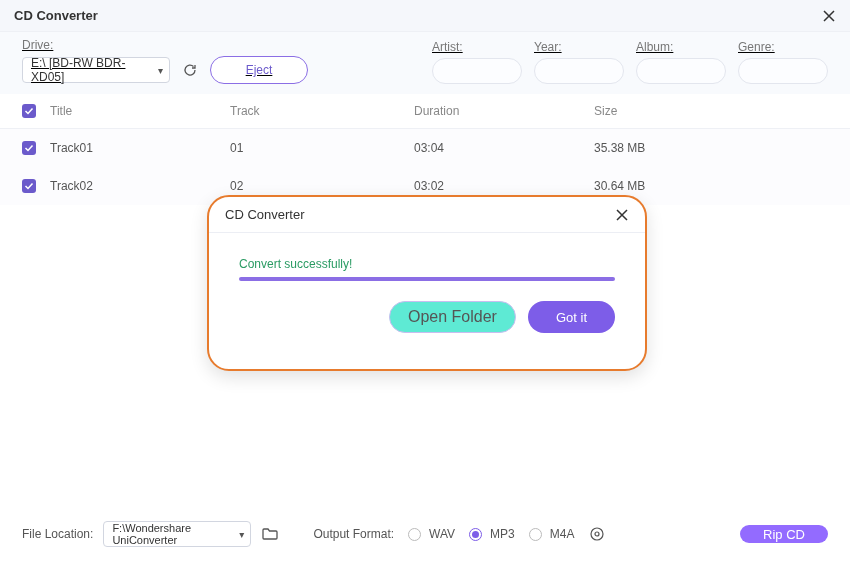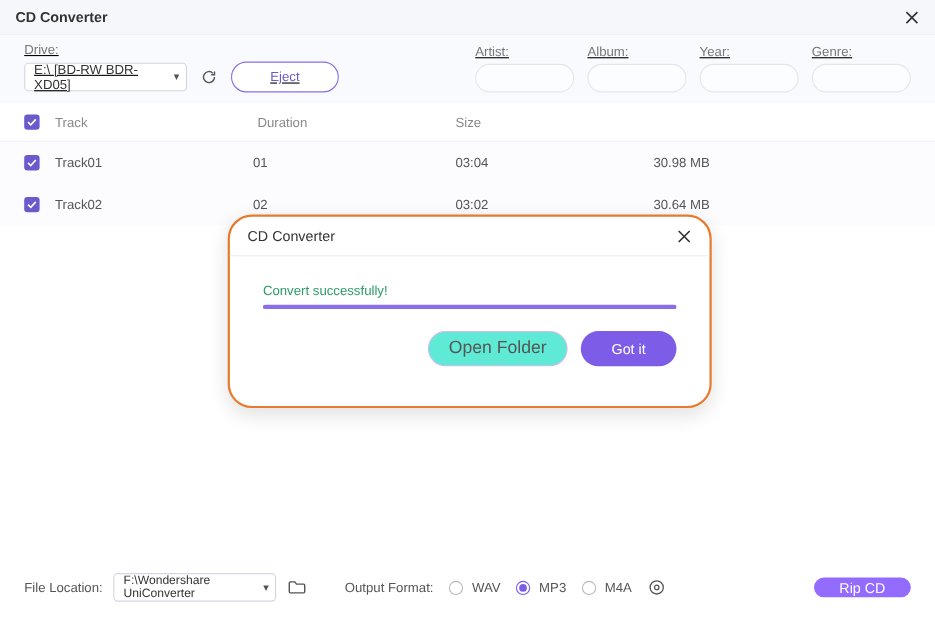--- a/index.html
+++ b/index.html
@@ -78,58 +78,59 @@
       </span>
       <div class="eject-btn">Eject</div>
     </div>
   </div>
   <div class="spacer-flex"></div>
   <div class="meta-col">
     <span class="meta-label">Artist:</span>
     <div class="tag-input"></div>
   </div>
   <div class="meta-col">
-    <span class="meta-label">Album:</span>
+    <span class="meta-label">Year:</span>
     <div class="tag-input"></div>
   </div>
   <div class="meta-col">
-    <span class="meta-label">Year:</span>
+    <span class="meta-label">Album:</span>
     <div class="tag-input"></div>
   </div>
   <div class="meta-col">
     <span class="meta-label">Genre:</span>
     <div class="tag-input"></div>
   </div>
 </div>
 
 <div class="table-head">
   <div class="col-check">
     <div class="cbx">
         <svg viewBox="0 0 10 10" fill="none" stroke="currentColor" stroke-width="1.5">
           <path d="M1.5 5 L4 7.5 L8.5 2.5"></path>
         </svg>
       </div>
   </div>
+  <div class="col-title">Title</div>
   <div class="col-track">Track</div>
   <div class="col-dur">Duration</div>
   <div class="col-size">Size</div>
 </div>
 
 <div class="table-row">
   <div class="col-check">
       <div class="cbx">
         <svg viewBox="0 0 10 10" fill="none" stroke="currentColor" stroke-width="1.5">
           <path d="M1.5 5 L4 7.5 L8.5 2.5"></path>
         </svg>
       </div>
     </div>
   <div class="col-title">Track01</div>
   <div class="col-track">01</div>
   <div class="col-dur">03:04</div>
-  <div class="col-size">30.98 MB</div>
+  <div class="col-size">35.38 MB</div>
 </div>
 <div class="table-row">
   <div class="col-check">
       <div class="cbx">
         <svg viewBox="0 0 10 10" fill="none" stroke="currentColor" stroke-width="1.5">
           <path d="M1.5 5 L4 7.5 L8.5 2.5"></path>
         </svg>
       </div>
     </div>
   <div class="col-title">Track02</div>

